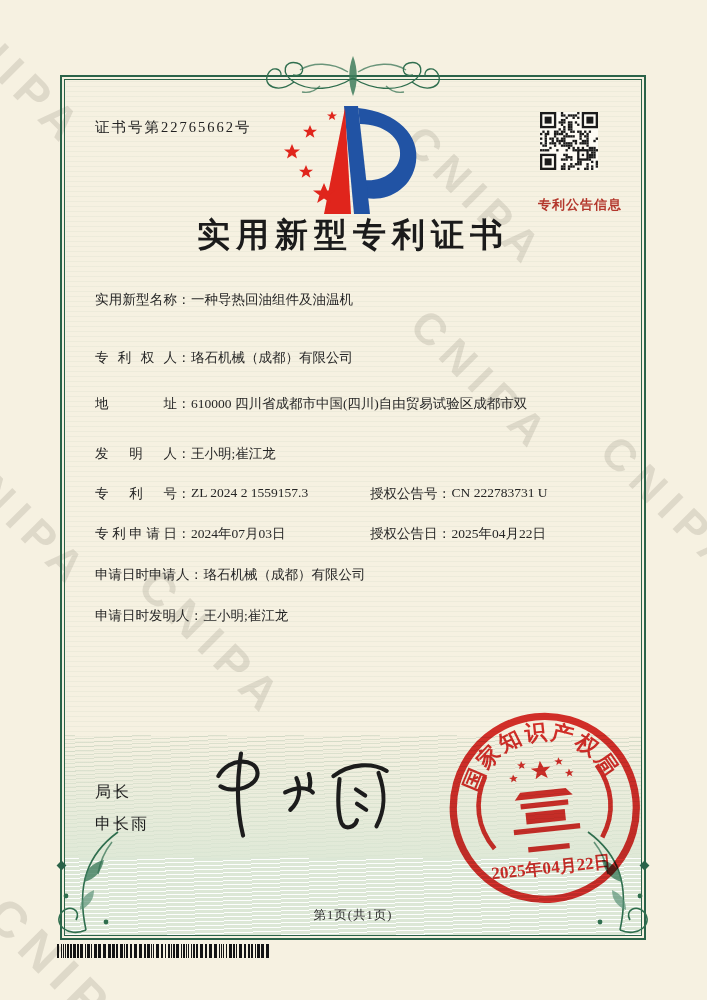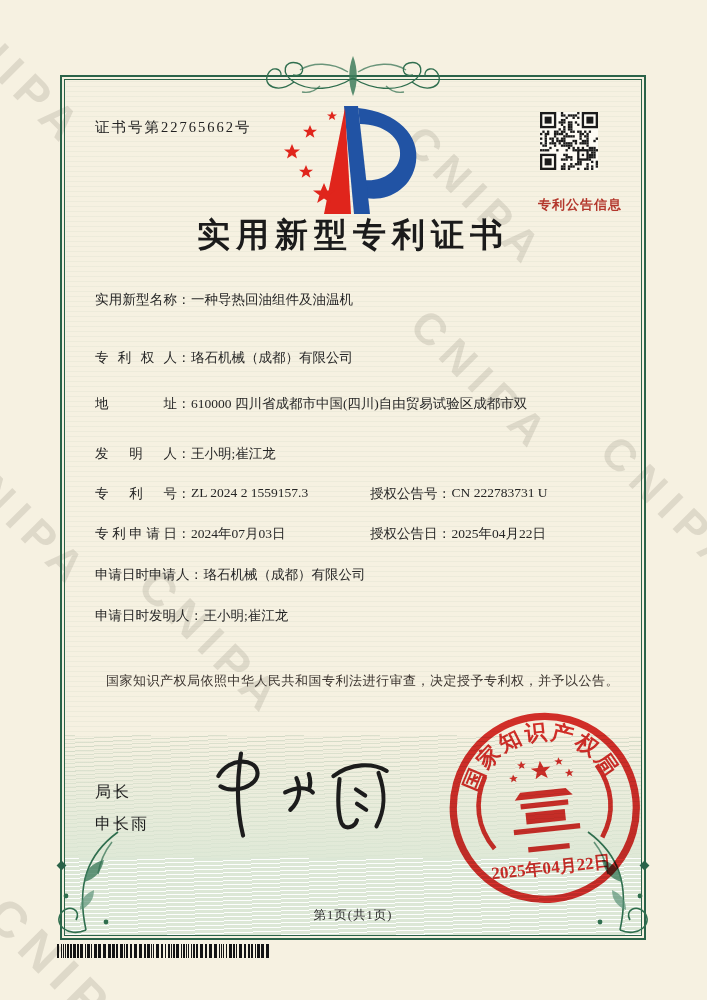--- a/index.html
+++ b/index.html
@@ -354,21 +354,20 @@
   <span class="lblw">授权公告日</span><span class="colon">：</span><span class="val">2025年04月22日</span>
 </div>
 <div class="row" style="top:566px">
   <span class="lblw">申请日时申请人</span><span class="colon">：</span><span class="val">珞石机械（成都）有限公司</span>
 </div>
 <div class="row" style="top:607px">
   <span class="lblw">申请日时发明人</span><span class="colon">：</span><span class="val">王小明;崔江龙</span>
 </div>
 
 <div class="decl">
-  <div class="l1">国家知识产权局依照中华人民共和国专利法进行审查，决定授予专利权，并予以公告。</div>
 </div>
 
 <div class="dtitle">局长</div>
 <div class="dname">申长雨</div>
 
 <svg class="sig" width="195" height="100" viewBox="0 0 190 95">
   <g stroke="#1c1c1c" stroke-width="4" fill="none" stroke-linecap="round" stroke-linejoin="round">
     <path d="M38,8 C34,34 33,60 40,88"></path>
     <path d="M16,30 C26,12 52,12 54,26 C56,40 30,48 18,40"></path>
     <path d="M92,32 C97,43 95,55 86,63"></path>

